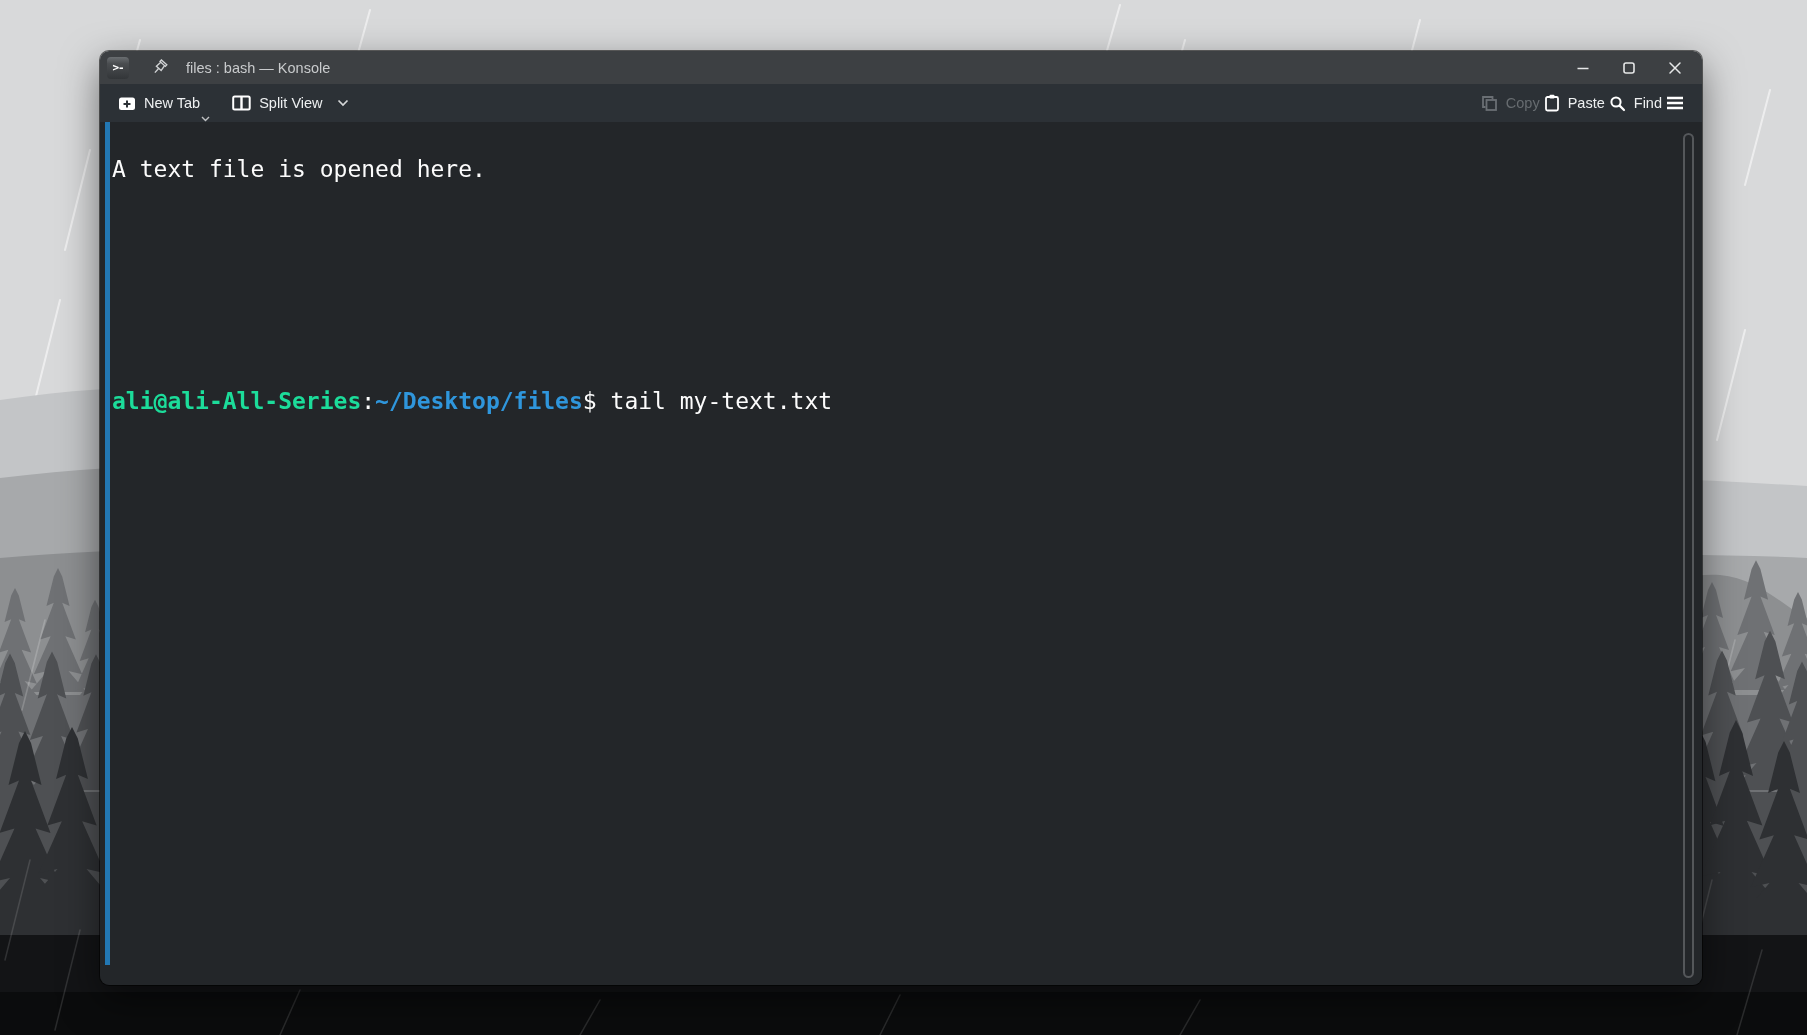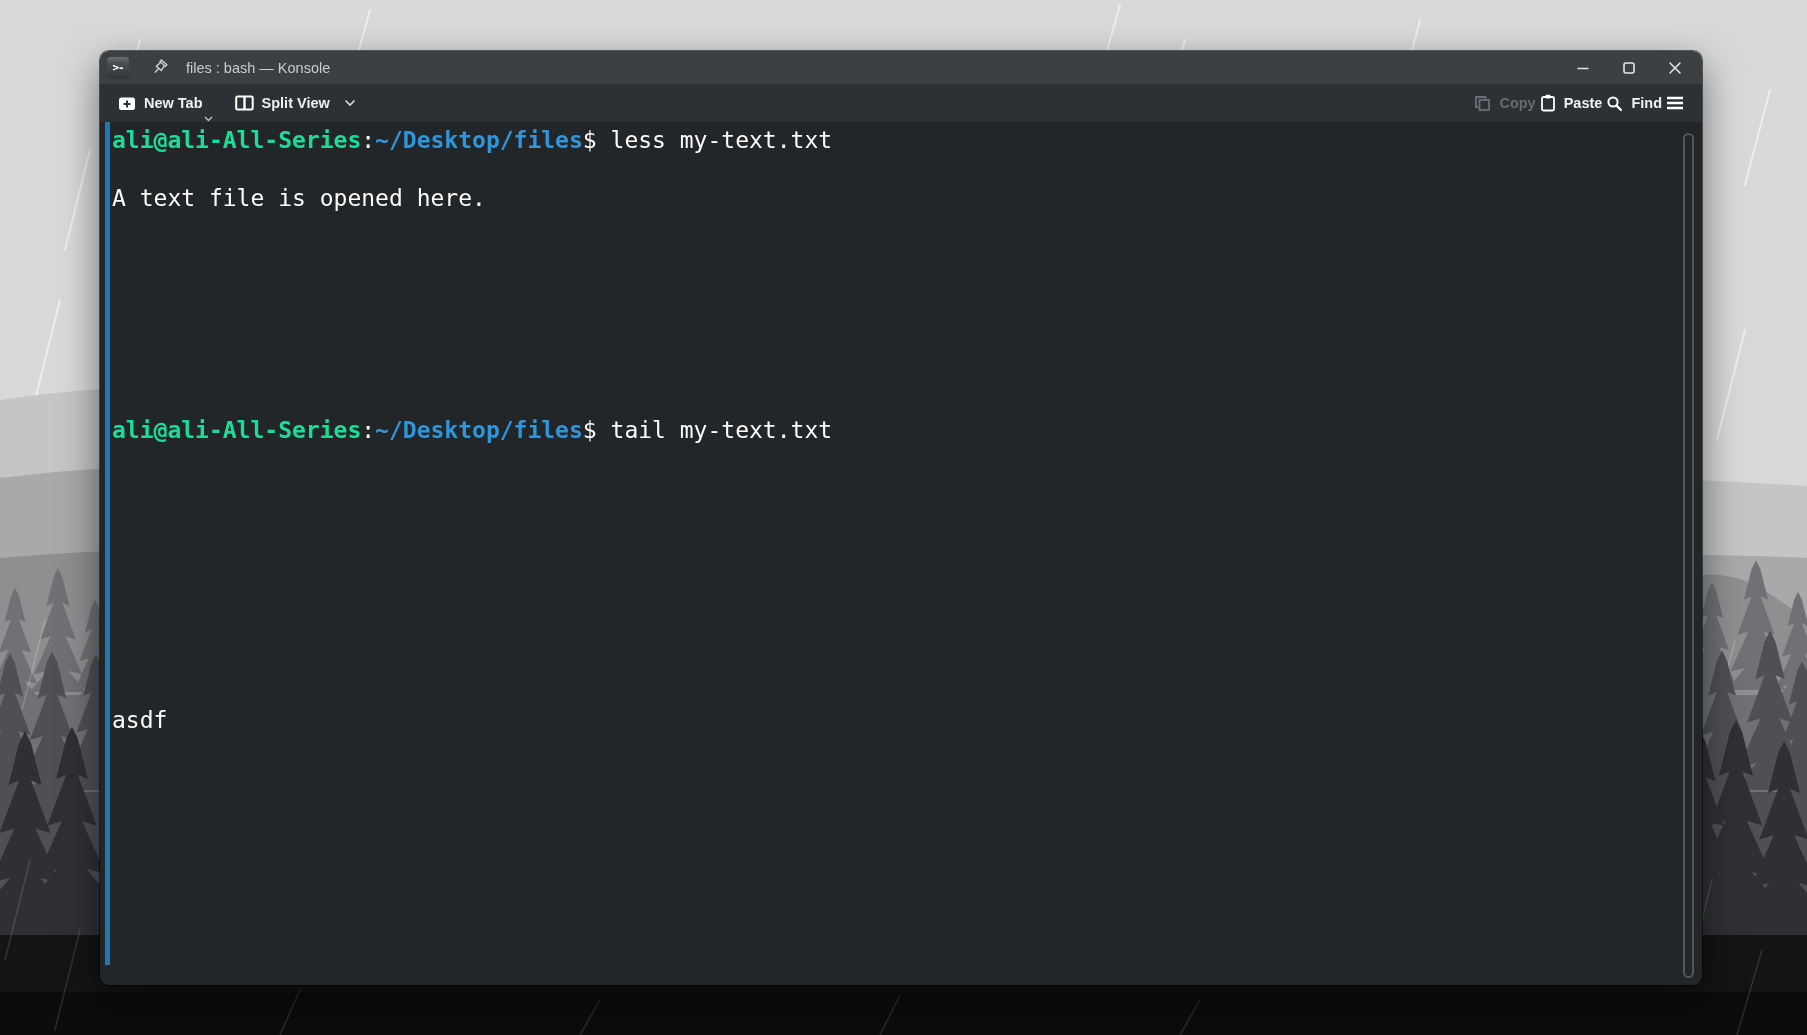--- a/index.html
+++ b/index.html
@@ -22,21 +22,21 @@
     background:linear-gradient(180deg,#6a6e71 0%,#4a4d50 30%,#333639 100%);
     display:flex;align-items:center;justify-content:center;
     font-family:"DejaVu Sans Mono",monospace;font-size:11px;font-weight:bold;color:#fff;
     letter-spacing:-1px;}
   .pin{margin-left:22px;display:flex;align-items:center;}
   .title-text{margin-left:18px;font-size:14.5px;color:var(--title-fg);}
   .win-controls{margin-left:auto;display:flex;align-items:center;gap:24px;padding-right:6px;}
   .win-btn{width:22px;height:22px;display:flex;align-items:center;justify-content:center;cursor:default;}
 
   .toolbar{height:38px;background:var(--tool-bg);display:flex;align-items:center;
-    padding:0 16px;color:var(--ui-fg);font-size:14.5px;font-weight:bold;}
+    padding:0 16px;color:var(--ui-fg);font-size:14.5px;}
   .tb-btn{display:flex;align-items:center;gap:8px;position:relative;padding:4px 2px;}
   .tb-btn + .tb-btn{margin-left:28px;}
   .tb-right{margin-left:auto;display:flex;align-items:center;}
   .tb-right .tb-btn + .tb-btn{margin-left:0;}
   .tb-btn.disabled{color:var(--ui-dim);}
   .mini-chevron{position:absolute;right:-8px;bottom:-6px;}
 
   
   .terminal{position:absolute;left:0;right:0;top:71px;bottom:0;background:var(--term-bg);}
   .scroll-strip{position:absolute;left:5px;top:0;width:5px;bottom:20px;background:var(--strip);}
@@ -227,37 +227,35 @@
             <line x1="1" y1="12" x2="17" y2="12" stroke="#ffffff" stroke-width="2.6"></line>
           </svg>
         </span>
       </div>
     </div>
   </div>
 
   <div class="terminal">
     <div class="scroll-strip"></div>
     <div class="screen">
-        <div class="tline"><span class="u">ali@ali-All-Series</span><span class="s">:</span><span class="p">~/Desktop/files</span><span class="d">$ </span><span class="c">less my-text.txt</span></div>
         <div class="tline">&nbsp;</div>
         <div class="tline">A text file is opened here.</div>
         <div class="tline">&nbsp;</div>
         <div class="tline">&nbsp;</div>
         <div class="tline">&nbsp;</div>
         <div class="tline">&nbsp;</div>
         <div class="tline">&nbsp;</div>
         <div class="tline">&nbsp;</div>
         <div class="tline">&nbsp;</div>
         <div class="tline"><span class="u">ali@ali-All-Series</span><span class="s">:</span><span class="p">~/Desktop/files</span><span class="d">$ </span><span class="c">tail my-text.txt</span></div>
         <div class="tline">&nbsp;</div>
         <div class="tline">&nbsp;</div>
         <div class="tline">&nbsp;</div>
         <div class="tline">&nbsp;</div>
         <div class="tline">&nbsp;</div>
         <div class="tline">&nbsp;</div>
         <div class="tline">&nbsp;</div>
         <div class="tline">&nbsp;</div>
         <div class="tline">&nbsp;</div>
-        <div class="tline">asdf</div>
       </div>
     <div class="scrollbar"></div>
   </div>
 </div>
 
 </body></html>

